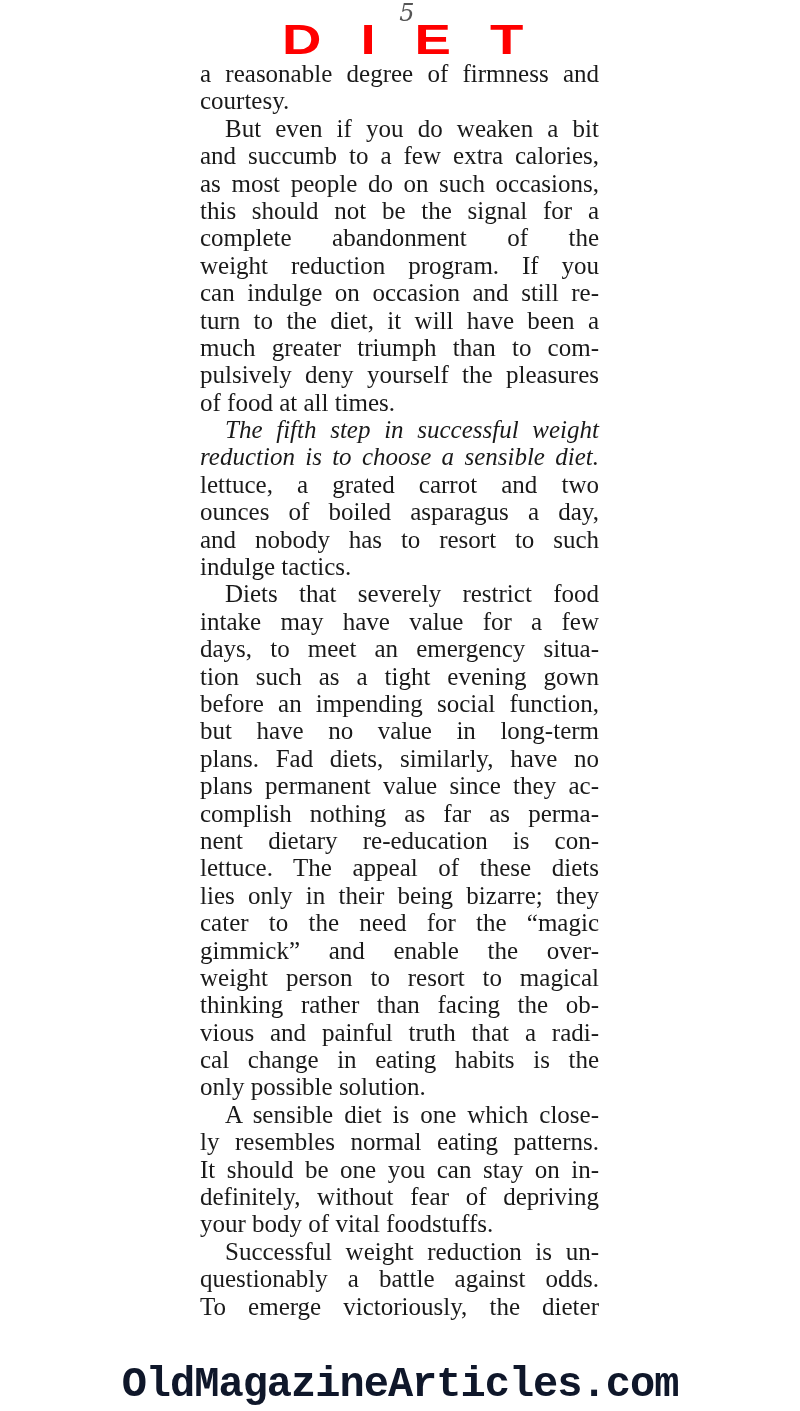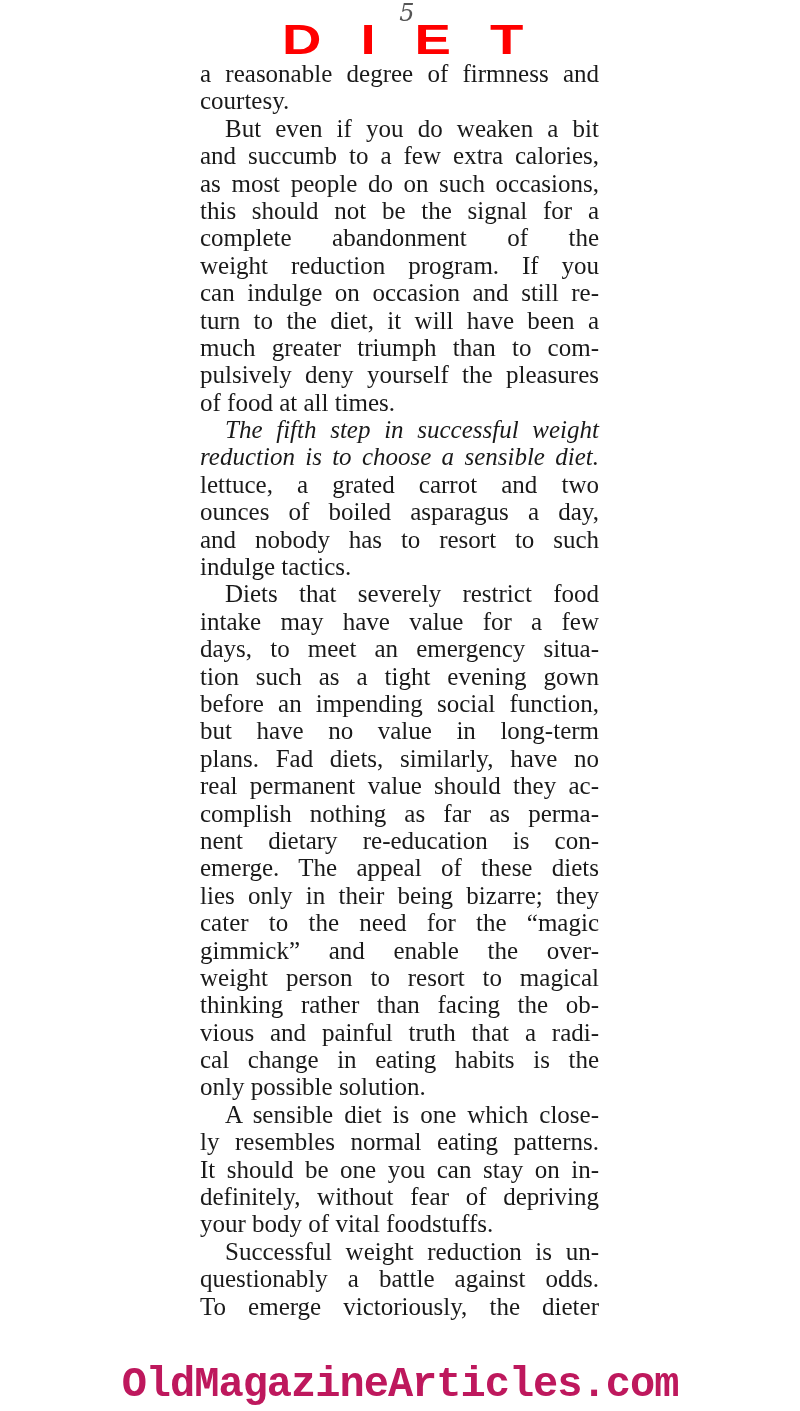--- a/index.html
+++ b/index.html
@@ -22,21 +22,21 @@
   .line {
     display: block; height: 27.4px; line-height: 27.4px;
     text-align: justify; text-align-last: justify; white-space: nowrap;
   }
   .line.last { text-align-last: left; }
   .line.indent { padding-left: 25px; }
   .line.italic { font-style: italic; }
   .footer {
     position: absolute; left: 0; width: 800px; top: 1362px; text-align: center;
     font-family: "Liberation Mono", monospace; font-weight: bold; font-size: 42px;
-    color: #be185d; line-height: 46px; letter-spacing: -1px;
+    color: #0f172a; line-height: 46px; letter-spacing: -1px;
   }
 </style>
 </head>
 <body>
 
 <div class="page-number">5</div>
 <div class="headline">DIET</div>
 
 <div class="column" id="article-column">
     <span class="line">a reasonable degree of firmness and</span>
@@ -58,24 +58,24 @@
     <span class="line">ounces of boiled asparagus a day,</span>
     <span class="line">and nobody has to resort to such</span>
     <span class="line last">indulge tactics.</span>
     <span class="line indent">Diets that severely restrict food</span>
     <span class="line">intake may have value for a few</span>
     <span class="line">days, to meet an emergency situa-</span>
     <span class="line">tion such as a tight evening gown</span>
     <span class="line">before an impending social function,</span>
     <span class="line">but have no value in long-term</span>
     <span class="line">plans. Fad diets, similarly, have no</span>
-    <span class="line">real permanent value should they ac-</span>
+    <span class="line">plans permanent value since they ac-</span>
     <span class="line">complish nothing as far as perma-</span>
     <span class="line">nent dietary re-education is con-</span>
-    <span class="line">emerge. The appeal of these diets</span>
+    <span class="line">lettuce. The appeal of these diets</span>
     <span class="line">lies only in their being bizarre; they</span>
     <span class="line">cater to the need for the “magic</span>
     <span class="line">gimmick” and enable the over-</span>
     <span class="line">weight person to resort to magical</span>
     <span class="line">thinking rather than facing the ob-</span>
     <span class="line">vious and painful truth that a radi-</span>
     <span class="line">cal change in eating habits is the</span>
     <span class="line last">only possible solution.</span>
     <span class="line indent">A sensible diet is one which close-</span>
     <span class="line">ly resembles normal eating patterns.</span>

